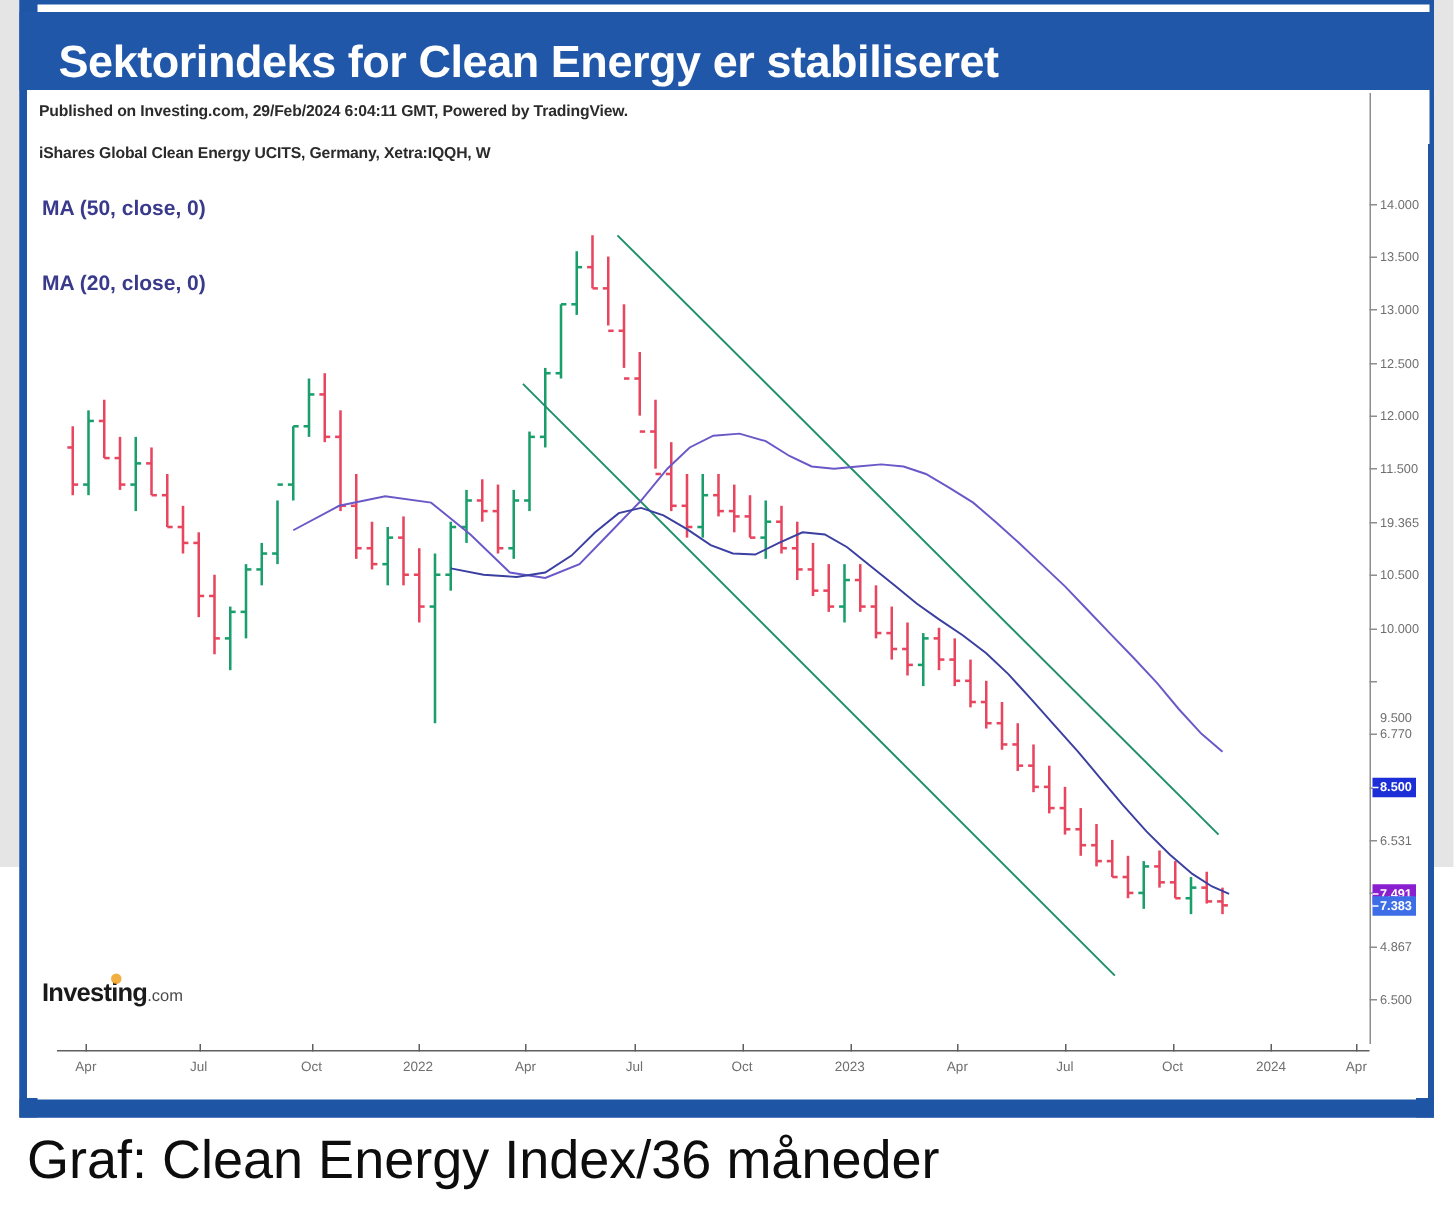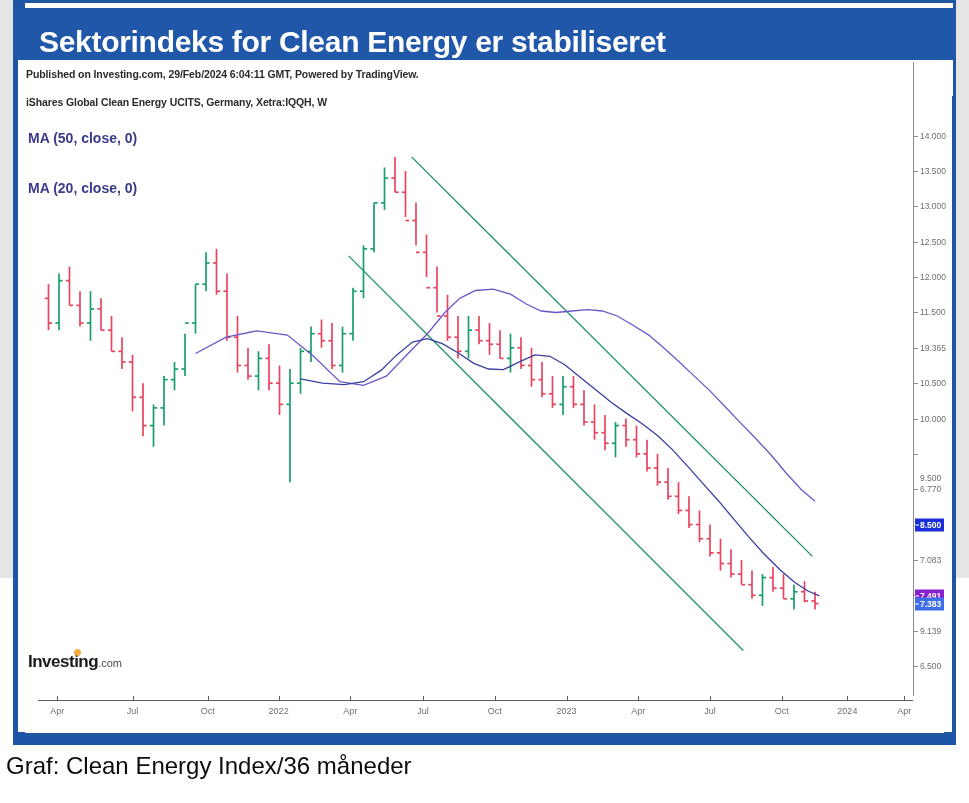--- a/index.html
+++ b/index.html
@@ -55,21 +55,21 @@
           transform:translateX(-50%);font-family:"Liberation Sans",sans-serif;}
 
   
   #watermark{position:absolute;left:10px;top:592px;font-size:17px;font-weight:bold;color:#1a1a1a;
       letter-spacing:-.5px;font-family:"Liberation Sans",sans-serif;}
   #watermark .dom{font-size:11px;font-weight:normal;color:#4a4a4a;letter-spacing:0;}
   #watermark .dot{position:absolute;left:46px;top:-3px;width:7px;height:7px;border-radius:50%;
       background:#f0a020;opacity:.85;}
 
   
-  #caption{position:absolute;left:6px;top:752px;font-size:24px;color:#0d0d0d;white-space:nowrap;
+  #caption{position:absolute;left:18px;top:752px;font-size:36px;color:#0d0d0d;white-space:nowrap;
       font-family:"Liberation Sans",sans-serif;}
 </style>
 </head>
 <body>
 
 <div id="page">
 
   <div id="card"></div>
   <div id="card-left-bar"></div>
   <div id="card-right-bar"></div>
@@ -340,25 +340,25 @@
         <div class="ylabel" style="top: 323.161px;">10.500</div>
         <div class="ytick" style="top: 358.516px;"></div>
         <div class="ylabel" style="top: 358.516px;">10.000</div>
         <div class="ytick" style="top: 393.871px;"></div>
         <div class="ylabel" style="top: 393.871px; margin-top: 24px;">9.500</div>
         <div class="ytick" style="top: 429.226px;"></div>
         <div class="ylabel" style="top: 429.226px;">6.770</div>
         <div class="ytick" style="top: 464.581px;"></div>
         <div class="ylabel" style="top: 464.581px;">8.500</div>
         <div class="ytick" style="top: 499.935px;"></div>
-        <div class="ylabel" style="top: 499.935px;">7.083</div>
+        <div class="ylabel" style="top: 499.935px;">6.531</div>
         <div class="ytick" style="top: 535.29px;"></div>
         <div class="ylabel" style="top: 535.29px;">7.500</div>
         <div class="ytick" style="top: 570.645px;"></div>
-        <div class="ylabel" style="top: 570.645px;">9.139</div>
+        <div class="ylabel" style="top: 570.645px;">4.867</div>
         <div class="ytick" style="top: 606px;"></div>
         <div class="ylabel" style="top: 606px;">6.500</div>
         <div class="ytag" style="top: 464.581px; background: rgb(27, 46, 216);">8.500</div>
         <div class="ytag" style="top: 535.927px; background: rgb(138, 31, 208);">7.491</div>
         <div class="ytag" style="top: 543.563px; background: rgb(61, 110, 232);">7.383</div>
       </div>
 
     <div id="xaxis">
       <div id="xaxis-line"></div>
     <div class="xtick" style="left: 19.25px;"></div>

